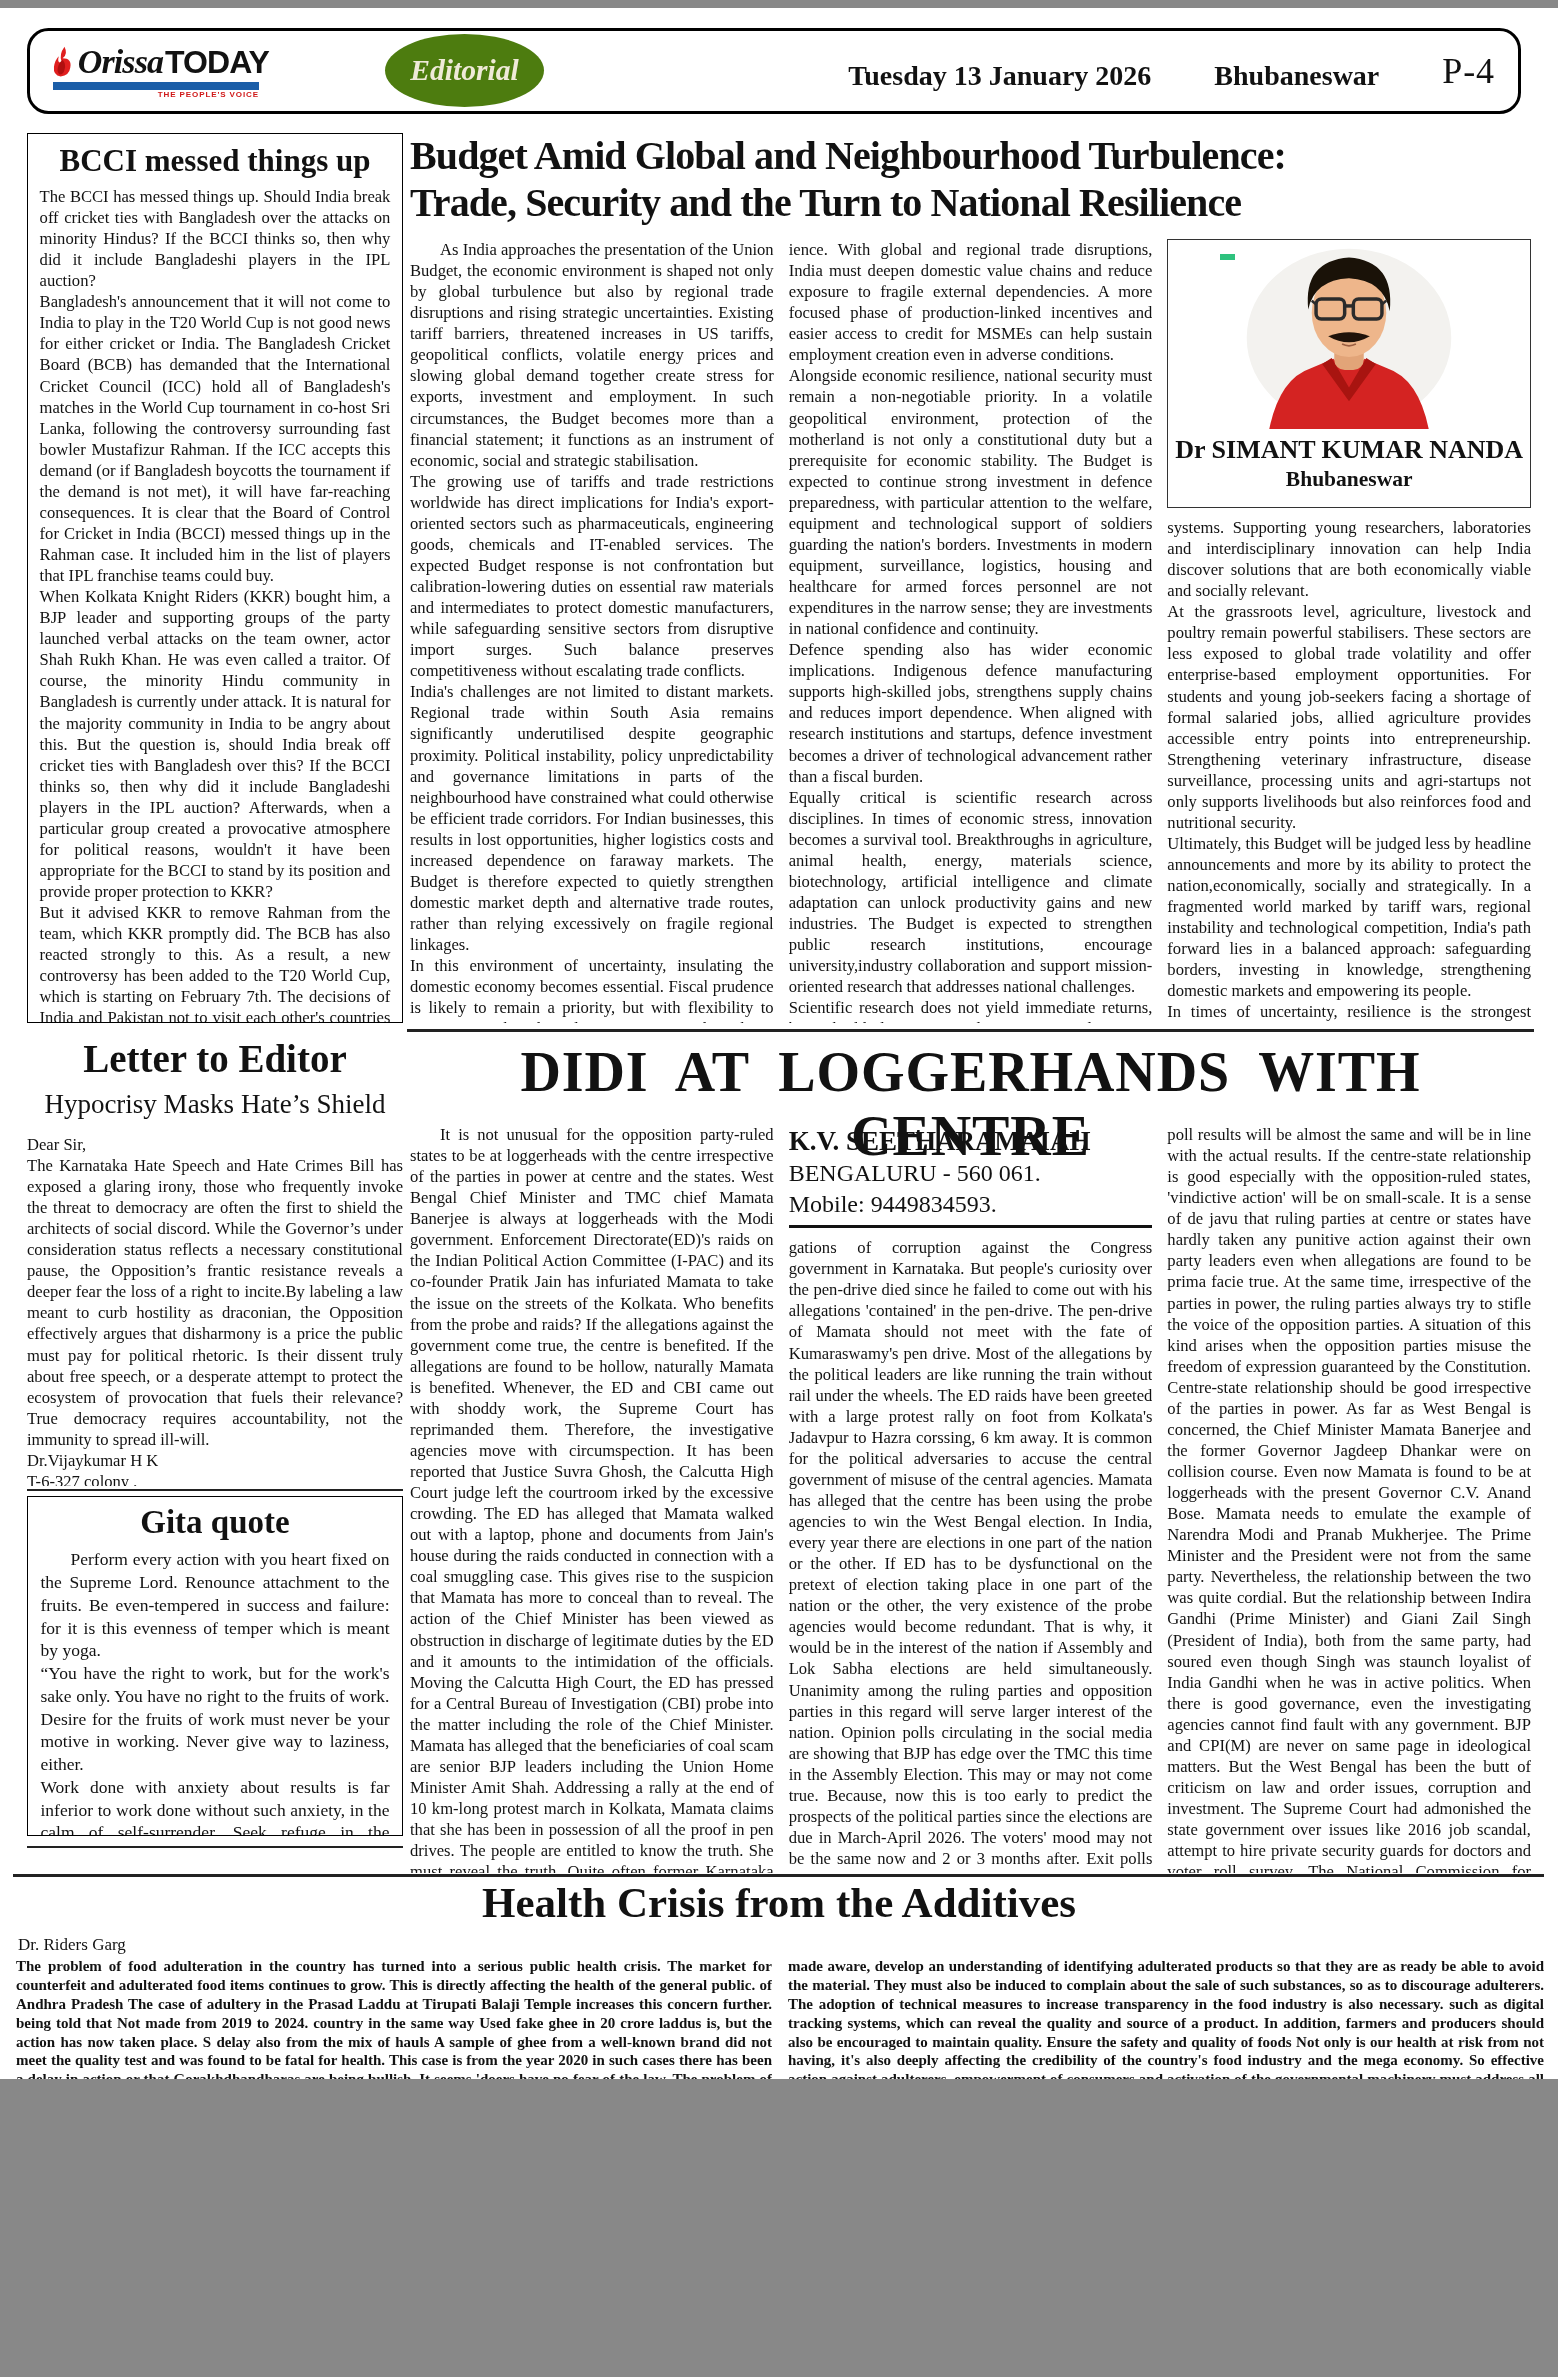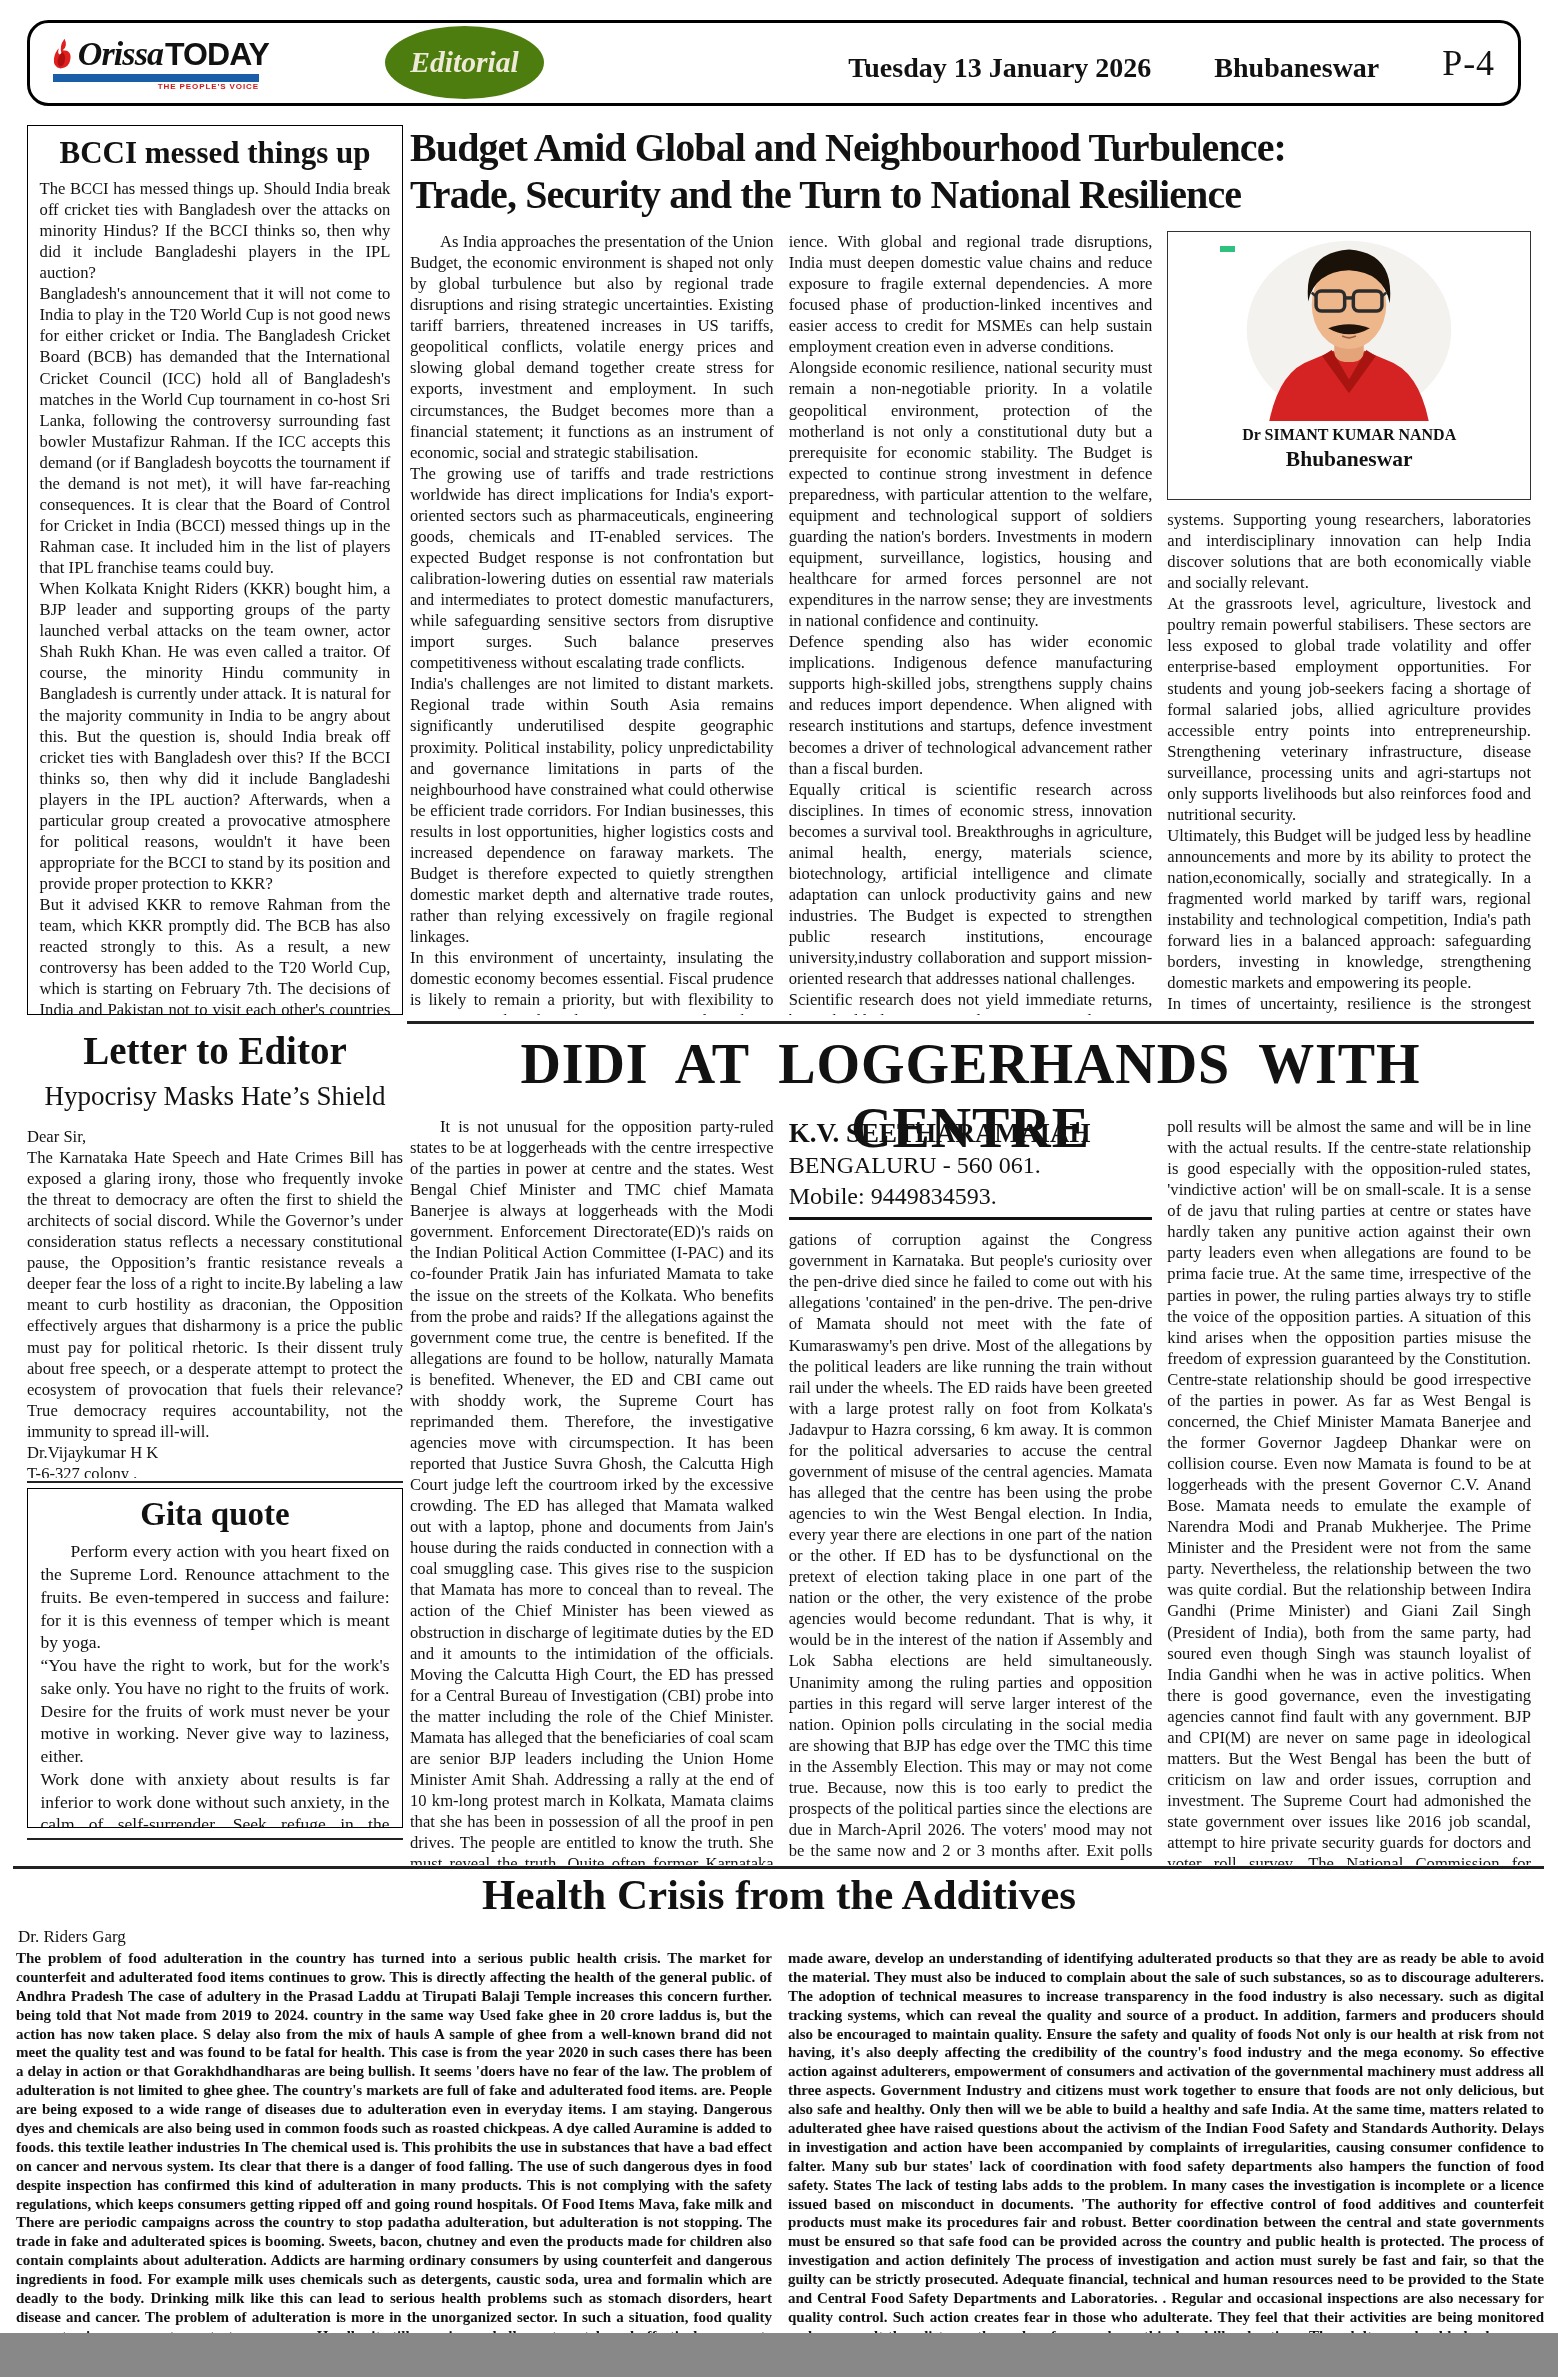--- a/index.html
+++ b/index.html
@@ -1,19 +1,19 @@
 <!DOCTYPE html>
 <html lang="en" style="font-size:14.3px"><head>
 <meta charset="utf-8">
 <style>
   html,body{margin:0;padding:0;background:#888;}
   .page{
-    position:relative; width:1558px; height:2333px; background:#ffffff;
+    position:relative; width:1558px; height:2071px; background:#ffffff;
     font-family:"Liberation Serif","DejaVu Serif",serif; color:#121212;
-    margin:0 auto; overflow:hidden;
+    margin:8px auto; overflow:hidden;
   }
   
   .masthead{
     position:absolute; left:27px; top:19.7px; width:1494px; height:86px;
     border:3.6px solid #000; border-radius:21.5px;
     display:flex; align-items:center; box-sizing:border-box; padding:0 23px;
   }
   .brand{display:flex; flex-direction:column; width:269px;}
   .brand-row{display:flex; align-items:baseline; gap:1.8px;}
   .brand-flame{width:23px; height:32px; align-self:center;}
@@ -61,21 +61,21 @@
     position:absolute; left:410px; top:231px; width:1121px; height:784px;
     display:flex; gap:15px;
   }
   .news-col{width:364px; overflow:hidden;}
   .photo-box{
     border:1.8px solid #333; box-sizing:border-box; width:100%; height:269px;
     margin-bottom:9px; position:relative; display:flex; flex-direction:column; align-items:center;
   }
   .photo-green-mark{position:absolute; left:52px; top:14.3px; width:14.3px; height:5.4px; background:#2ec27e;}
   .portrait{width:208px; height:186px; margin-top:5.4px;}
-  .photo-cap-name{font-weight:bold; font-size:16px; margin:1.8px 0 0 0; text-align:center;}
+  .photo-cap-name{font-weight:bold; font-size:26px; margin:1.8px 0 0 0; text-align:center;}
   .photo-cap-city{font-weight:bold; font-size:21.5px; margin:0; text-align:center;}
   
   .didi-headline{
     position:absolute; left:410px; top:1032px; width:1121px; text-align:center;
     font-weight:bold; font-size:56px; letter-spacing:0.9px; word-spacing:14.3px; margin:0;
   }
   .didi-cols{
     position:absolute; left:410px; top:1116px; width:1121px; height:749px;
     display:flex; gap:15px;
   }

